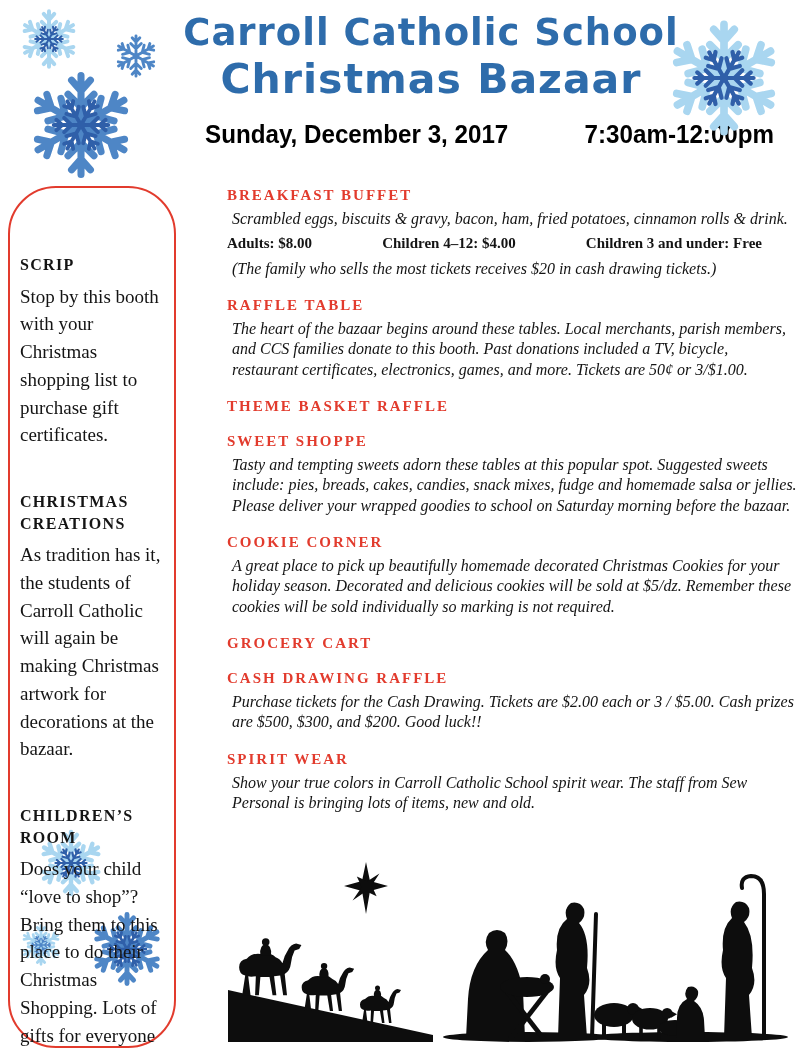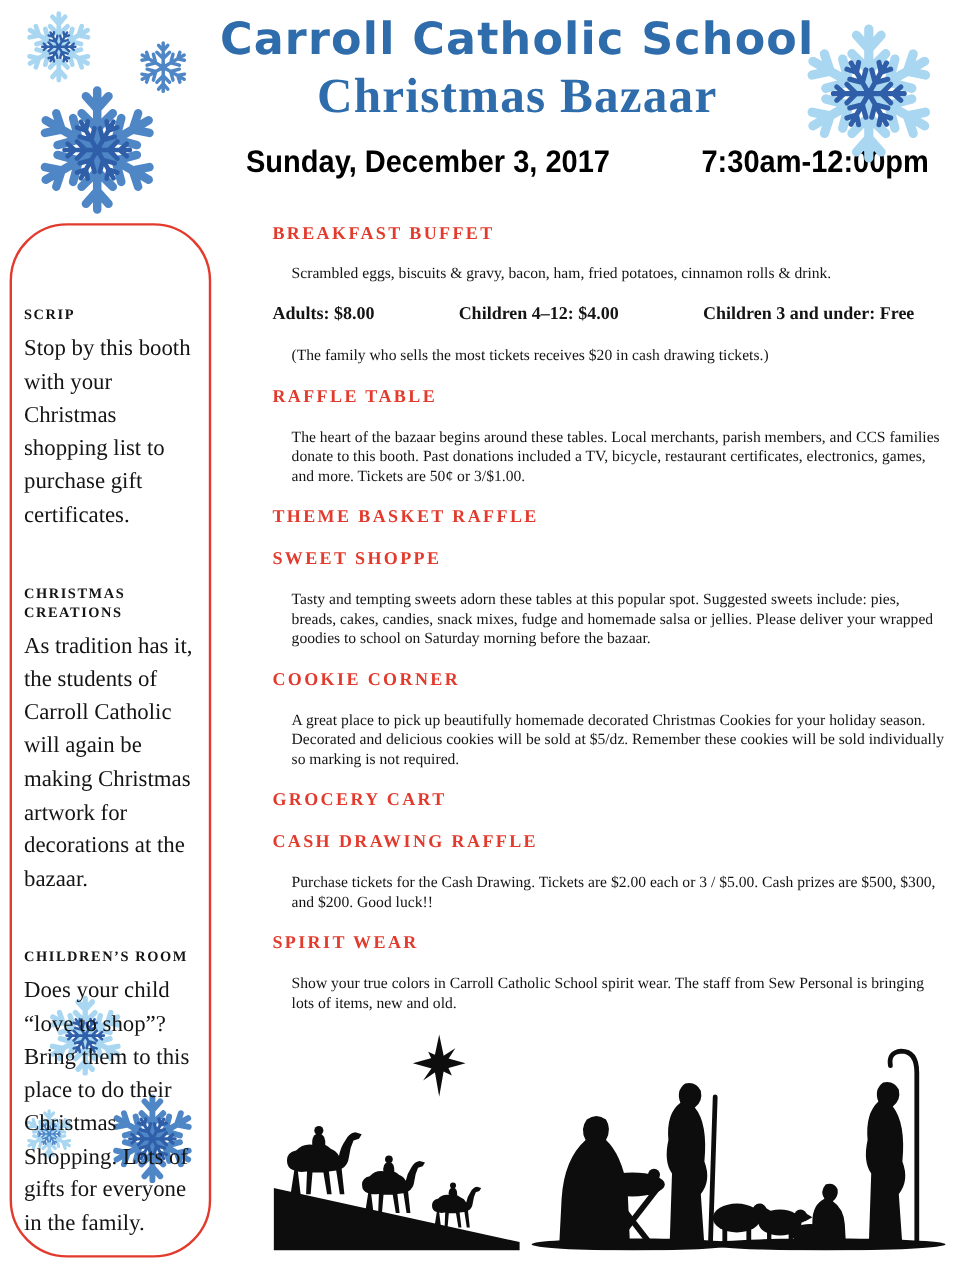--- a/index.html
+++ b/index.html
@@ -22,53 +22,53 @@
   .page{position:relative;width:800px;height:1055px;overflow:hidden;background:#fff;}
 
   
   .title{
     position:absolute;top:12px;left:0;width:100%;
     padding-left:62px;text-align:center;
     font-family:"DejaVu Sans", sans-serif;font-weight:bold;
     color:var(--title-blue);
   }
   .title-line1{font-size:37px;letter-spacing:1px;line-height:1.15;}
-  .title-line2{font-size:41px;letter-spacing:1px;line-height:1.1;margin-top:2px;font-family:Liberation Serif, serif;}
+  .title-line2{font-size:41px;letter-spacing:1px;line-height:1.1;margin-top:2px;}
 
   .dateline{
     position:absolute;top:119px;left:205px;
     font-family:"Liberation Sans", sans-serif;font-weight:700;
     font-size:26px;color:#000;
     display:flex;gap:82px;white-space:nowrap;
     transform:scaleX(0.93);transform-origin:left center;
   }
 
   
   .sidebar{
     position:absolute;left:8px;top:186px;width:168px;height:862px;
     border:2.5px solid var(--border-red);
     border-radius:48px;
   }
   .sidebar-content{padding:66px 12px 0 10px;}
   .sb-heading{
-    font-weight:bold;font-size:12px;letter-spacing:1.3px;
+    font-weight:bold;font-size:16px;letter-spacing:1.3px;
     margin:42px 0 7px;line-height:1.35;
   }
   .sb-heading:first-child{margin-top:0;}
   .sb-text{margin:0;font-size:19px;line-height:1.46;}
 
   
   .main{position:absolute;left:227px;top:186px;width:576px;}
   .section{margin-bottom:17px;}
   .section h2{
     color:var(--heading-red);
     font-size:15px;font-weight:bold;letter-spacing:2px;
     margin:0 0 5px 0;line-height:1.2;
   }
-  .section p{margin:16px;font-size:13px;line-height:1.27;}
+  .section p{margin:5px;font-size:16px;line-height:1.27;font-style:italic;}
   .prices{
     display:flex;justify-content:space-between;width:535px;
     font-weight:bold;font-size:15px;line-height:1.3;
   }
 
   
   .flake{position:absolute;}
 
   
   .nativity{position:absolute;left:228px;top:856px;color:var(--silhouette-black);}

